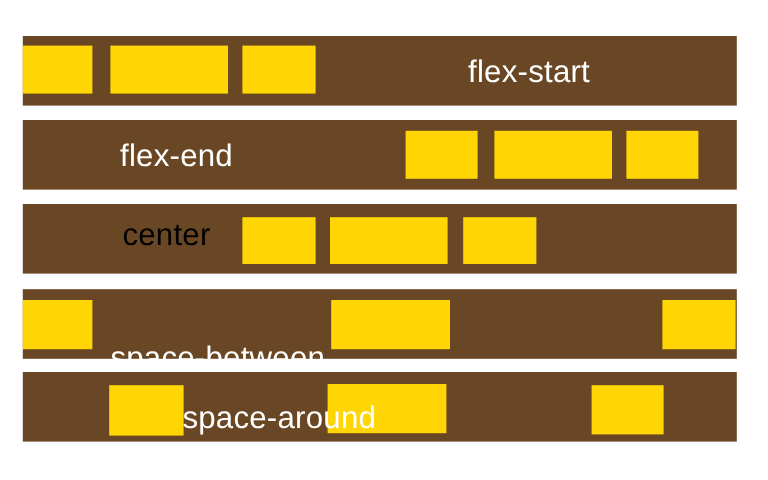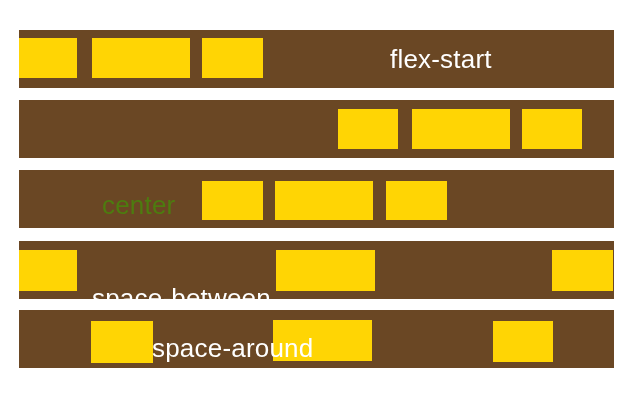--- a/index.html
+++ b/index.html
@@ -31,25 +31,26 @@
 <div id="canvas" style="background: rgb(255, 255, 255);">
     <div class="bar" style="background: rgb(106, 71, 36); left: 19px; top: 30px; width: 595px; height: 58px;"></div>
     <div class="box" style="background: rgb(255, 213, 4); left: 19px; top: 38px; width: 58px; height: 40px;"></div>
     <div class="box" style="background: rgb(255, 213, 4); left: 92px; top: 38px; width: 98px; height: 40px;"></div>
     <div class="box" style="background: rgb(255, 213, 4); left: 202px; top: 38px; width: 61px; height: 40px;"></div>
     <div class="label" style="color: rgb(255, 255, 255); left: 390px; top: 30px; line-height: 58px;">flex-start</div>
     <div class="bar" style="background: rgb(106, 71, 36); left: 19px; top: 100px; width: 595px; height: 58px;"></div>
     <div class="box" style="background: rgb(255, 213, 4); left: 338px; top: 109px; width: 60px; height: 40px;"></div>
     <div class="box" style="background: rgb(255, 213, 4); left: 412px; top: 109px; width: 98px; height: 40px;"></div>
     <div class="box" style="background: rgb(255, 213, 4); left: 522px; top: 109px; width: 60px; height: 40px;"></div>
+    <div class="label" style="color: rgb(255, 255, 255); left: 100px; top: 100px; line-height: 58px;">flex-end</div>
     <div class="bar" style="background: rgb(106, 71, 36); left: 19px; top: 170px; width: 595px; height: 58px;"></div>
     <div class="box" style="background: rgb(255, 213, 4); left: 202px; top: 181px; width: 61px; height: 39px;"></div>
     <div class="box" style="background: rgb(255, 213, 4); left: 275px; top: 181px; width: 98px; height: 39px;"></div>
     <div class="box" style="background: rgb(255, 213, 4); left: 386px; top: 181px; width: 61px; height: 39px;"></div>
-    <div class="label" style="color: #4d7c0f; left: 102px; top: 176px; line-height: 58px;">center</div>
+    <div class="label" style="color: #000000; left: 102px; top: 166px; line-height: 58px;">center</div>
     <div class="bar" style="background: rgb(106, 71, 36); left: 19px; top: 241px; width: 595px; height: 58px;"></div>
     <div class="box" style="background: rgb(255, 213, 4); left: 19px; top: 250px; width: 58px; height: 41px;"></div>
     <div class="box" style="background: rgb(255, 213, 4); left: 276px; top: 250px; width: 99px; height: 41px;"></div>
     <div class="box" style="background: rgb(255, 213, 4); left: 552px; top: 250px; width: 61px; height: 41px;"></div>
     <div class="label" style="color: rgb(255, 255, 255); left: 92px; top: 241px; line-height: 58px; margin-top: 28px;">space-between</div>
     <div class="bar" style="background: rgb(106, 71, 36); left: 19px; top: 310px; width: 595px; height: 58px;"></div>
     <div class="box" style="background: rgb(255, 213, 4); left: 91px; top: 321px; width: 62px; height: 42px;"></div>
     <div class="box" style="background: rgb(255, 213, 4); left: 273px; top: 320px; width: 99px; height: 41px;"></div>
     <div class="box" style="background: rgb(255, 213, 4); left: 493px; top: 321px; width: 60px; height: 41px;"></div>
     <div class="label" style="color: rgb(255, 255, 255); left: 152px; top: 319px; line-height: 58px; text-align: center;">space-around</div>

